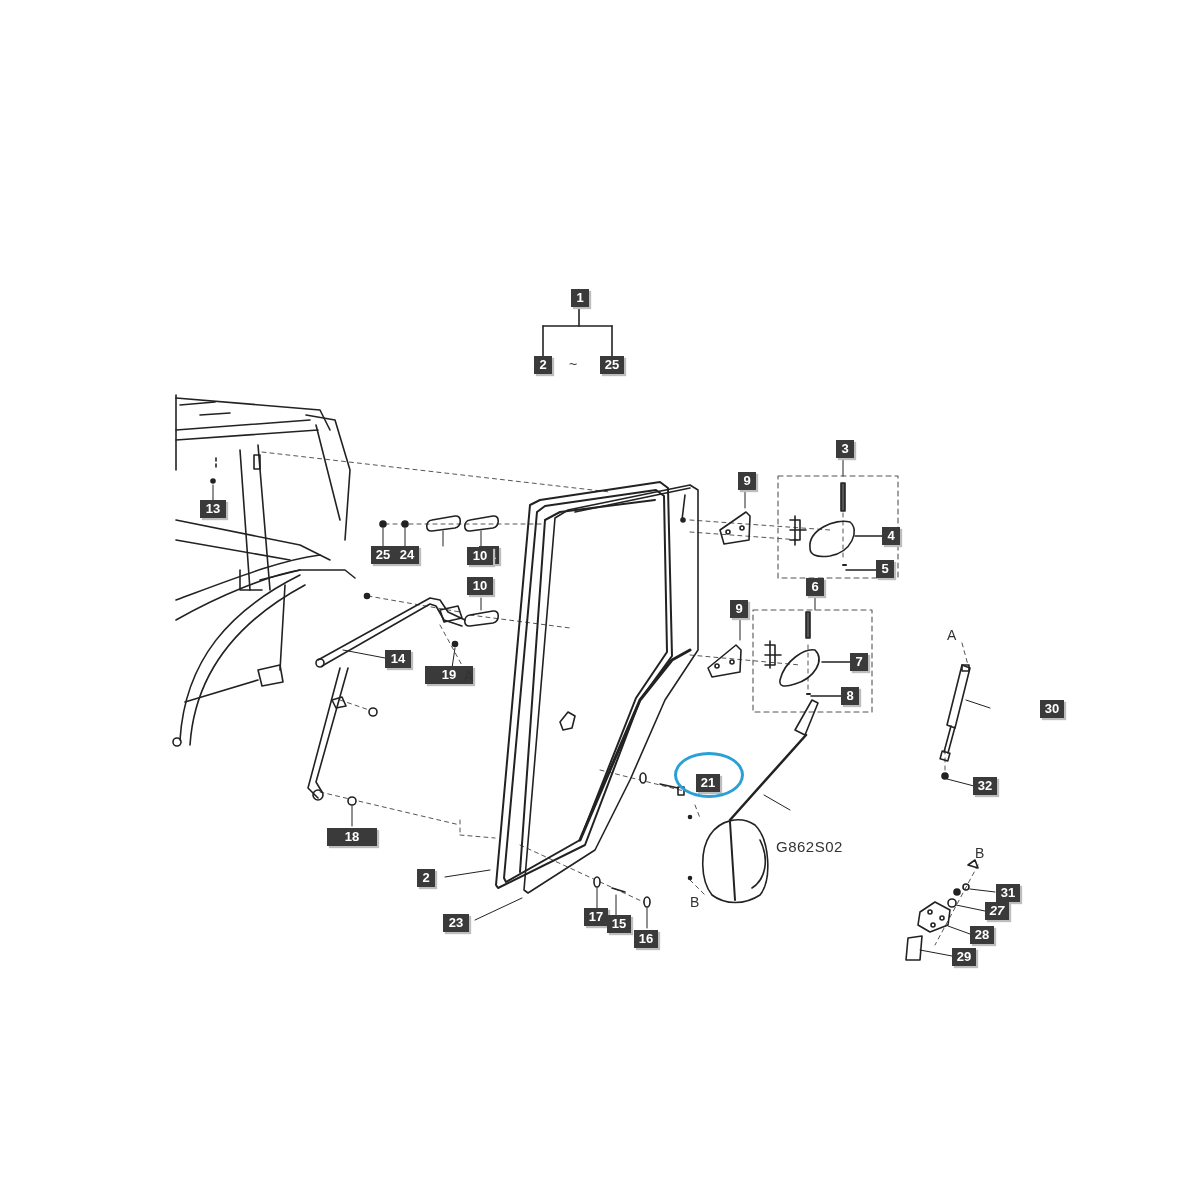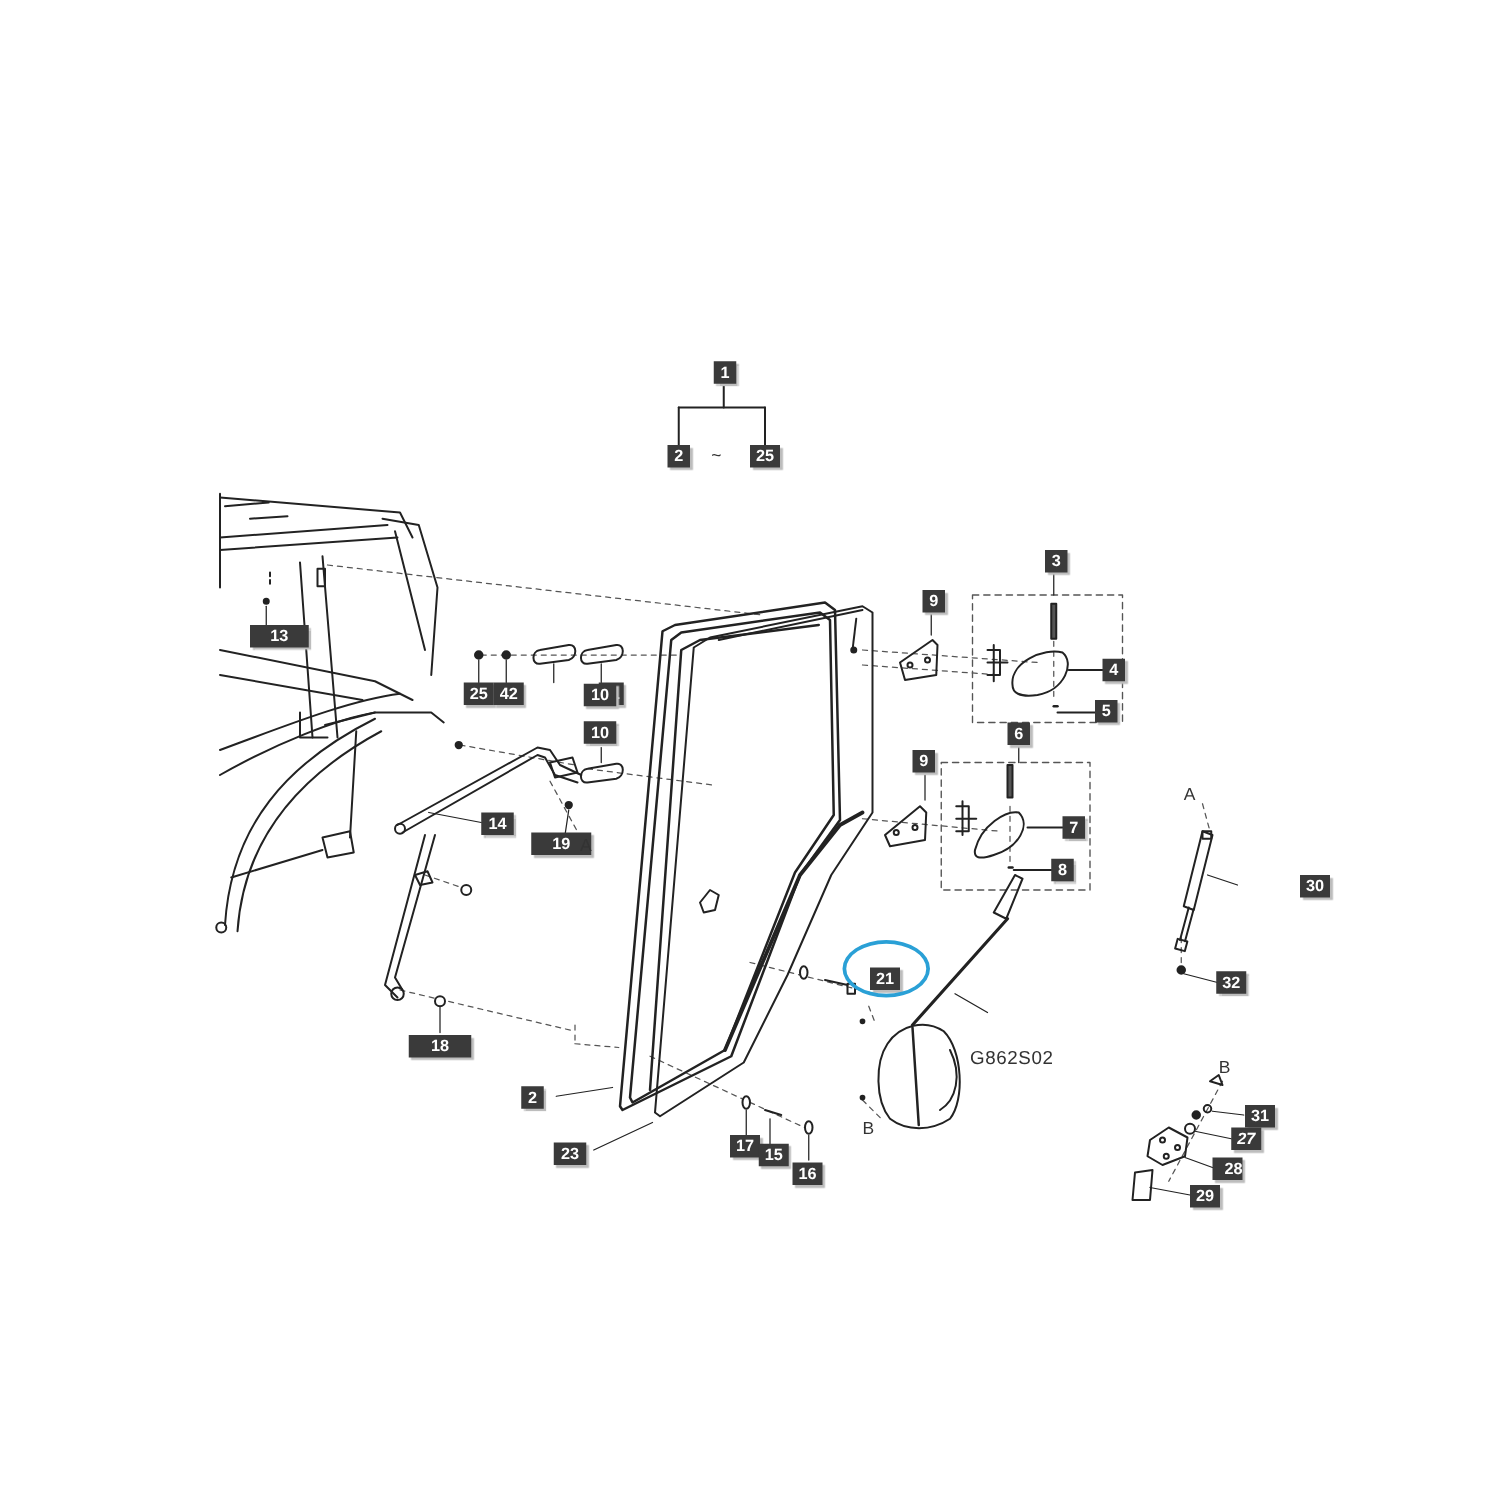--- a/index.html
+++ b/index.html
@@ -263,23 +263,23 @@
         <line x1="815" y1="594" x2="815" y2="610"></line>
       </g>
     </g>
   </svg>
 
   <div class="callout" style="left:571px;top:289px;width:18px;">1</div>
   <div class="callout" style="left:534px;top:356px;width:18px;">2</div>
   <div class="tilde" style="left:569px;top:356px;">~</div>
   <div class="callout" style="left:600px;top:356px;width:24px;">25</div>
 
-  <div class="callout" style="left:200px;top:500px;width:47px;">13</div>
+  <div class="callout" style="left:200px;top:500px;width:26px;">13</div>
   <div class="callout" style="left:371px;top:546px;width:24px;">25</div>
-  <div class="callout" style="left:395px;top:546px;width:24px;">42</div>
+  <div class="callout" style="left:395px;top:546px;width:24px;">24</div>
   <div class="callout" style="left:431px;top:546px;width:20px;margin-left:48px;">11</div>
   <div class="callout" style="left:467px;top:547px;width:26px;">10</div>
   <div class="callout" style="left:467px;top:577px;width:26px;">10</div>
   <div class="callout" style="left:385px;top:650px;width:26px;">14</div>
   <div class="callout" style="left:425px;top:666px;width:48px;">19</div>
   <div class="letter" style="left:464px;top:668px;">A</div>
   <div class="callout" style="left:327px;top:828px;width:50px;">18</div>
 
   <div class="callout" style="left:738px;top:472px;width:18px;">9</div>
   <div class="callout" style="left:836px;top:440px;width:18px;">3</div>
@@ -301,16 +301,16 @@
   <div class="callout" style="left:607px;top:915px;width:24px;text-align:center;">15</div>
   <div class="callout" style="left:634px;top:930px;width:24px;">16</div>
 
   <div class="letter" style="left:947px;top:627px;">A</div>
   <div class="callout" style="left:1040px;top:700px;width:24px;">30</div>
   <div class="callout" style="left:973px;top:777px;width:24px;">32</div>
 
   <div class="letter" style="left:975px;top:845px;">B</div>
   <div class="callout" style="left:996px;top:884px;width:24px;">31</div>
   <div class="callout" style="left:985px;top:902px;width:24px;font-style:italic;">27</div>
-  <div class="callout" style="left:970px;top:926px;width:24px;text-align:right;">28</div>
+  <div class="callout" style="left:970px;top:926px;width:24px;">28</div>
   <div class="callout" style="left:952px;top:948px;width:24px;">29</div>
 
 </div>
 
 </body></html>

